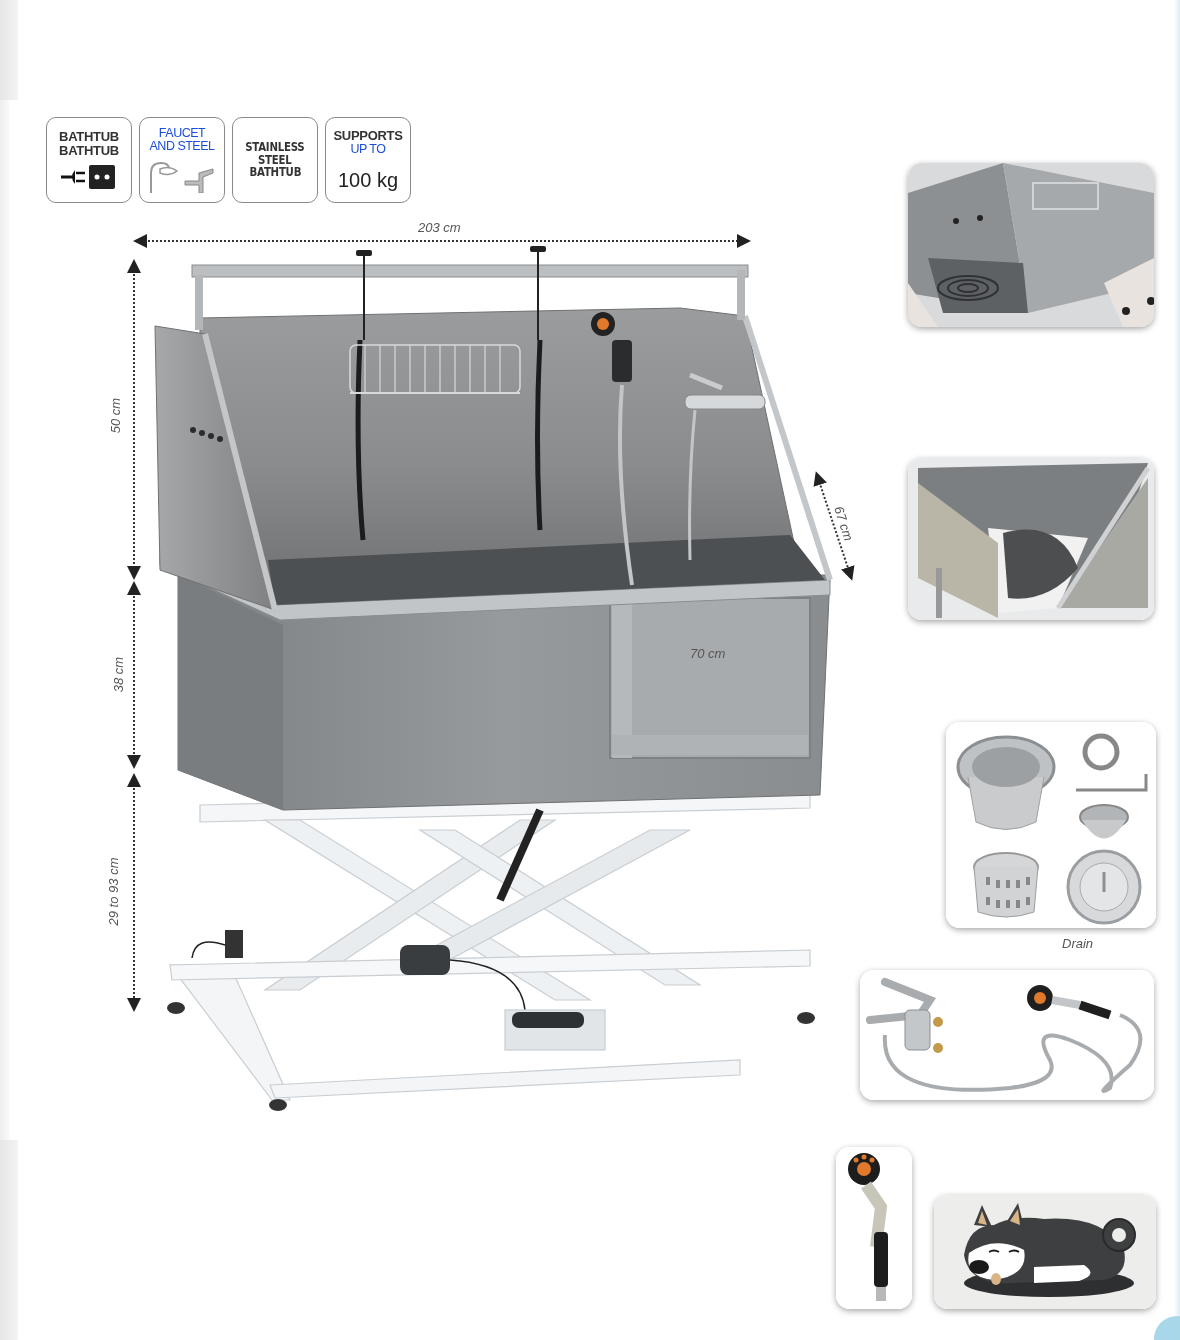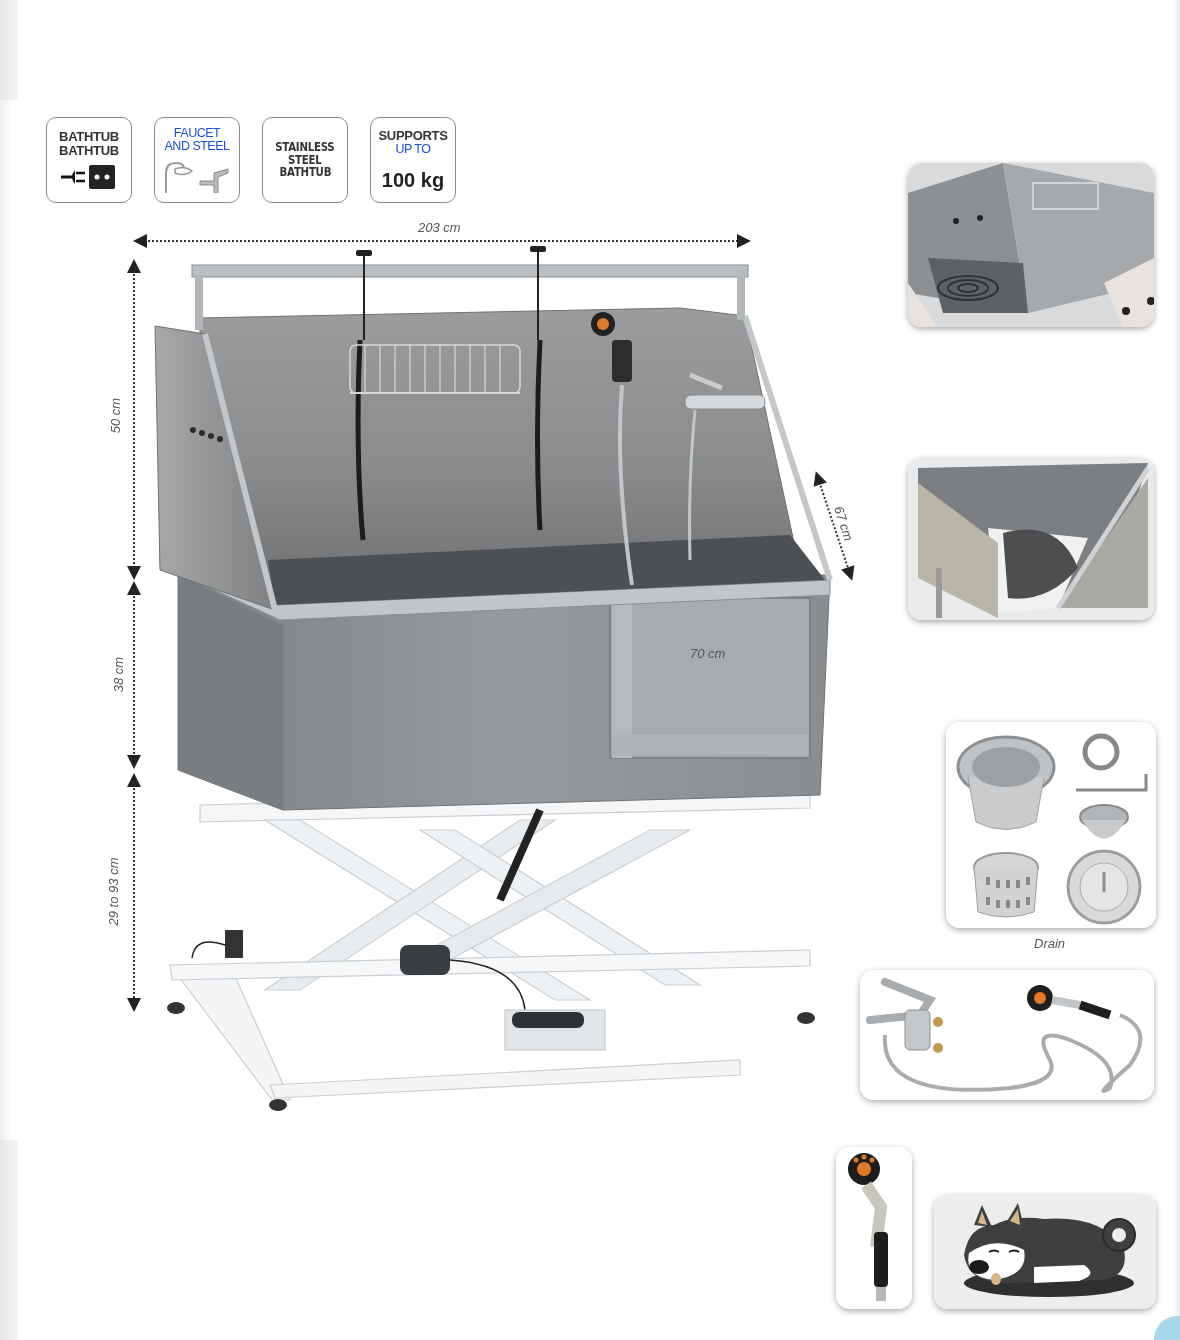--- a/index.html
+++ b/index.html
@@ -6,27 +6,27 @@
   html, body { width: 1180px; height: 1340px; overflow: hidden; background: #ffffff; }
   body { position: relative; font-family: "Liberation Sans", sans-serif; color: #333; }
 
   .left-gutter { position: absolute; left: 0; top: 0; width: 18px; height: 100px; background: linear-gradient(90deg,#e6e6e6,#f4f4f4); }
   .left-gutter.b { top: 1140px; height: 200px; }
   .left-gutter.m { top: 100px; height: 1040px; width: 10px; background: linear-gradient(90deg,#eeeeee,#fbfbfb); }
   .right-edge { position: absolute; right: 0; top: 0; width: 6px; height: 1340px; background: linear-gradient(90deg,#ffffff,#dcecf4); }
   .corner-circle { position: absolute; right: -20px; bottom: -22px; width: 46px; height: 46px; border-radius: 50%; background: #a9d7ea; }
 
   
-  .badges { position: absolute; left: 46px; top: 117px; display: flex; gap: 22px; }
+  .badges { position: absolute; left: 46px; top: 117px; display: flex; gap: 7px; }
   .badge { width: 86px; height: 86px; border: 1.5px solid #8a8a8a; border-radius: 10px; background: #fff;
            display: flex; flex-direction: column; align-items: center; justify-content: center; text-align: center;
            font-family: "Liberation Sans", sans-serif; line-height: 1.05; }
   .badge .b1 { font-weight: bold; font-size: 13px; color: #333; letter-spacing: -0.3px; }
   .badge .lt { font-size: 12.5px; color: #1d4ed8; letter-spacing: -0.5px; }
-  .badge .big { font-weight: bold; font-size: 20px; color: #222; margin-top: 14px; }
+  .badge .big { font-weight: normal; font-size: 20px; color: #222; margin-top: 14px; }
   .badge svg { margin-top: 6px; }
   .badge.s .b1 { font-size: 12px; font-family: "DejaVu Sans", sans-serif; transform: scaleX(0.85); }
 
   
   .dim-text { position: absolute; font-style: italic; font-size: 13px; color: #555; white-space: nowrap; }
   .vtext { transform: rotate(-90deg); transform-origin: center; }
   svg.overlay { position: absolute; left: 0; top: 0; }
 
   
   .thumb { position: absolute; border-radius: 14px; background: #fff; box-shadow: 0 2px 6px rgba(0,0,0,0.35), inset 0 0 0 2px #fff; overflow: hidden; }
@@ -257,21 +257,21 @@
         <rect x="50" y="178" width="4" height="8"></rect>
         <rect x="60" y="178" width="4" height="8"></rect>
         <rect x="70" y="178" width="4" height="8"></rect>
         <rect x="80" y="175" width="4" height="8"></rect>
       </g>
     <circle cx="158" cy="165" r="36" fill="#d7d9db" stroke="#9b9ea0" stroke-width="3"></circle>
     <circle cx="158" cy="165" r="24" fill="#e3e5e6" stroke="#aaa"></circle>
     <line x1="158" y1="150" x2="158" y2="170" stroke="#8d9092" stroke-width="3"></line>
   </svg>
 </div>
-<span class="caption" style="left:1034px; top:936px;">Drain</span>
+<span class="caption" style="left:1062px; top:936px;">Drain</span>
 
 <div class="thumb" style="left:860px; top:970px; width:294px; height:130px;">
   <svg width="294" height="130" viewBox="0 0 294 130">
     <rect width="294" height="130" fill="#ffffff"></rect>
     <path d="M10 50 L60 45 L70 30 L25 12" stroke="#a9acaf" stroke-width="8" fill="none" stroke-linecap="round"></path>
     <rect x="45" y="40" width="25" height="40" rx="5" fill="#c4c7c9" stroke="#8c8f91"></rect>
     <circle cx="78" cy="52" r="5" fill="#c29a4a"></circle>
       <circle cx="78" cy="78" r="5" fill="#c29a4a"></circle>
     <path d="M25 65 Q20 130 150 118 Q200 112 190 90 Q170 55 210 70 Q260 90 250 118 Q230 130 270 95 Q295 60 260 45" stroke="#a9acaf" stroke-width="4" fill="none"></path>
     <circle cx="180" cy="28" r="13" fill="#1f1f1f"></circle>

